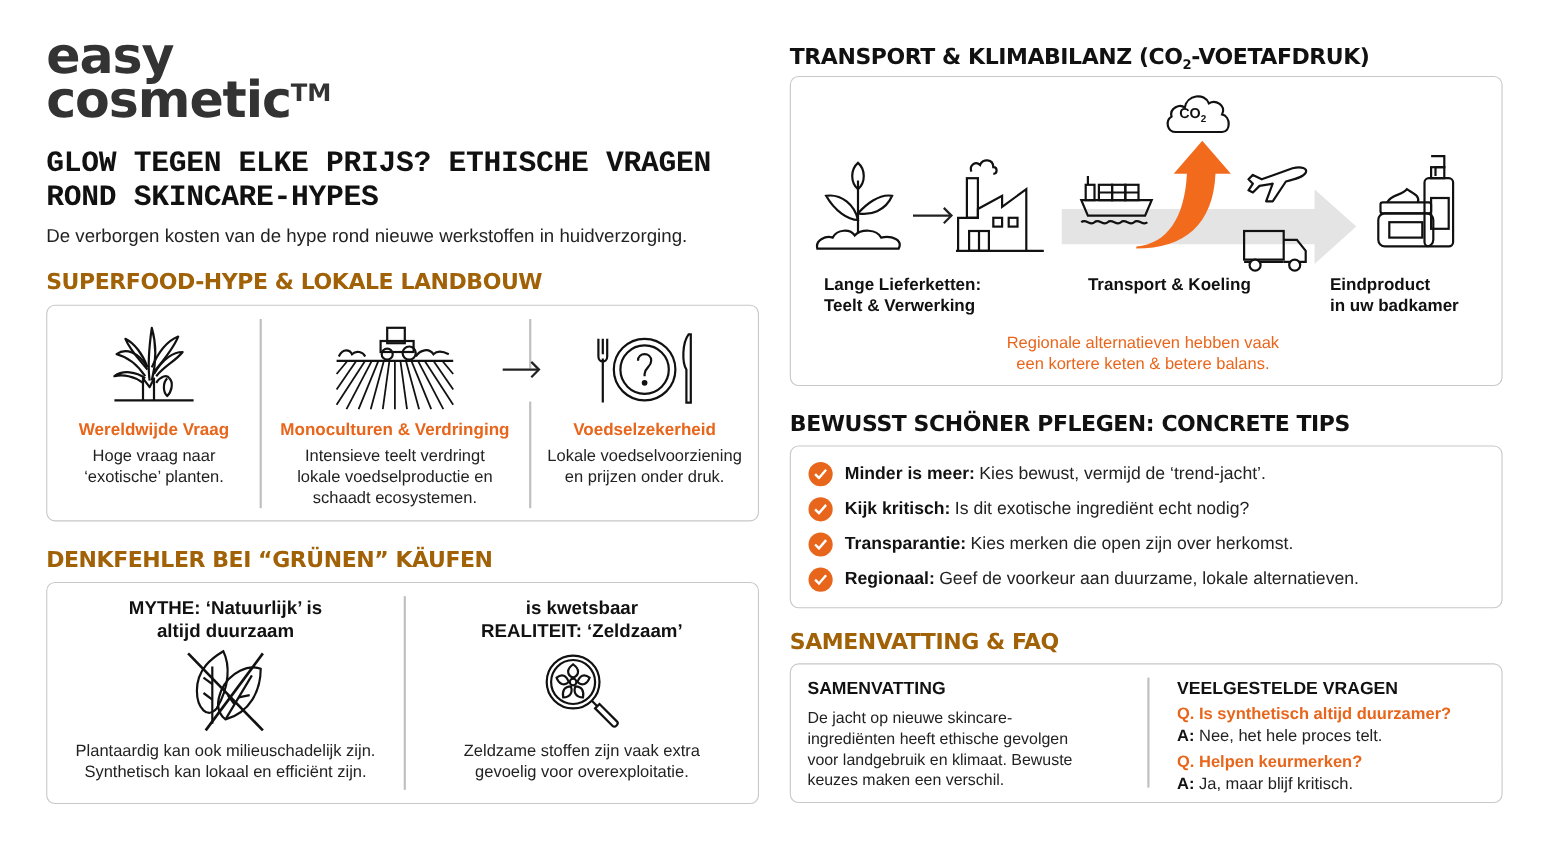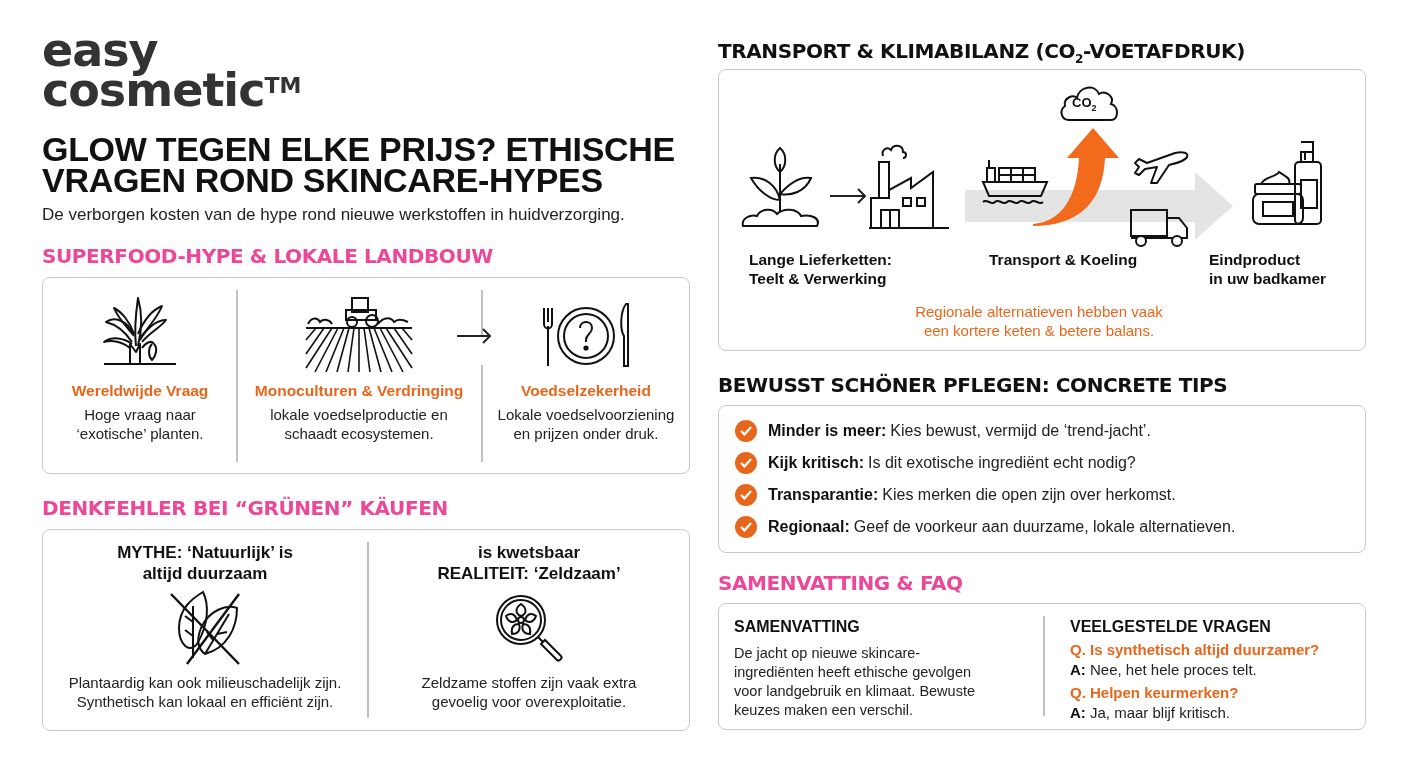--- a/index.html
+++ b/index.html
@@ -4,25 +4,25 @@
 <style>
   * { box-sizing: border-box; margin: 0; padding: 0; }
   html, body { width: 1408px; height: 768px; background: #ffffff; overflow: hidden; }
   body { font-family: "Liberation Sans", "DejaVu Sans", sans-serif; color: #1a1a1a; position: relative; }
   .abs { position: absolute; }
 
   
   .logo { left: 42px; top: 30px; font-family: "DejaVu Sans", sans-serif; font-weight: bold; color: #333; line-height: 40px; font-size: 46px; letter-spacing: -1px; }
   .logo .tm { font-size: 22px; vertical-align: top; position: relative; top: -4px; letter-spacing: 0; }
 
-  .main-title { left: 42px; top: 134px; width: 640px; font-family: Liberation Sans, sans-serif; font-weight: bold; font-size: 34px; line-height: 31px; color: #111; letter-spacing: -0.3px; }
+  .main-title { left: 42px; top: 134px; width: 640px; font-family: Liberation Mono, monospace; font-weight: bold; font-size: 27px; line-height: 31px; color: #111; letter-spacing: -0.3px; }
   .subtitle { left: 42px; top: 205px; font-size: 17px; color: #222; font-family: "Liberation Sans", sans-serif; }
 
   .sec-h { font-family: "DejaVu Sans", sans-serif; font-weight: bold; font-size: 20px; letter-spacing: -0.4px; }
-  .orange { color: #ec4899; }
+  .orange { color: #a16207; }
   .dark { color: #111; }
 
   .box { border: 1.5px solid #c8c8c8; border-radius: 8px; background: #fff; }
 
   
   .sf-box { left: 42px; top: 277px; width: 648px; height: 197px; padding-left: 20px; }
   .sf-col { position: absolute; top: 0; height: 100%; text-align: center; }
   .sf-col .icon { position: absolute; top: 12px; left: 50%; transform: translateX(-50%); }
   .sf-col .t { position: absolute; top: 104px; left: 0; right: 0; font-weight: bold; color: #e8661c; font-size: 15.5px; }
   .sf-col .d { position: absolute; top: 127px; left: 0; right: 0; font-size: 15px; line-height: 19px; color: #222; }
@@ -116,20 +116,21 @@
           <line x1="70" y1="36" x2="88" y2="80"></line>
             <line x1="76" y1="36" x2="99" y2="80"></line>
           <line x1="82" y1="36" x2="108" y2="76"></line>
             <line x1="90" y1="36" x2="108" y2="62"></line>
           <line x1="98" y1="36" x2="108" y2="48"></line>
         </g>
       </svg>
     </div>
     <div class="t">Monoculturen &amp; Verdringing</div>
     <div class="d">
+      <div>Intensieve teelt verdringt</div>
       <div>lokale voedselproductie en</div>
       <div>schaadt ecosystemen.</div>
     </div>
   </div>
   <div class="vdiv" style="left:438px; top:12px; height:172px; background:transparent;">
     <div style="position:absolute; left:0; top:0; width:1.5px; height:45px; background:#c0c0c0;"></div>
     <div style="position:absolute; left:0; top:75px; width:1.5px; height:97px; background:#c0c0c0;"></div>
   </div>
   <div class="abs" style="left:413px; top:50px;">
     <svg width="36" height="16" viewBox="0 0 36 16" fill="none" stroke="#222" stroke-width="2">

